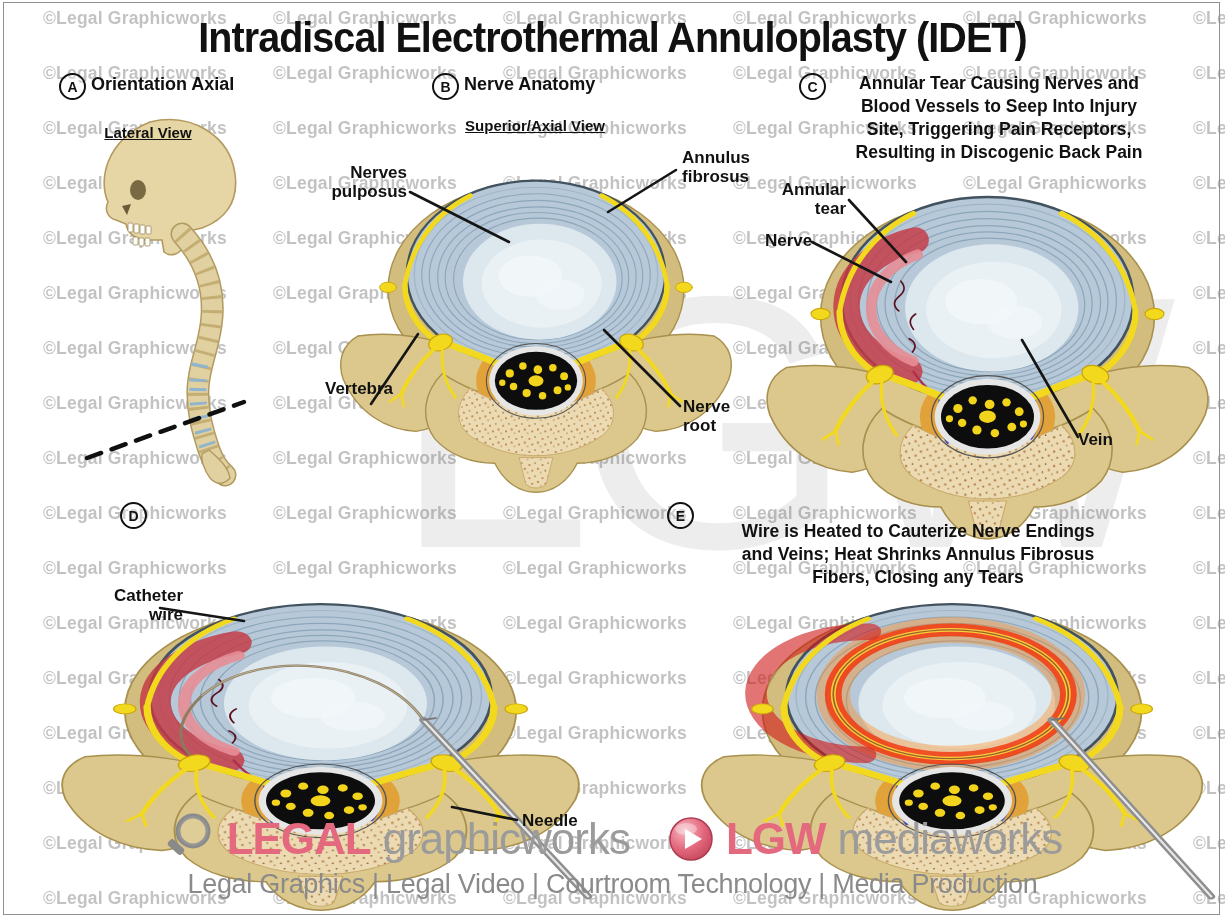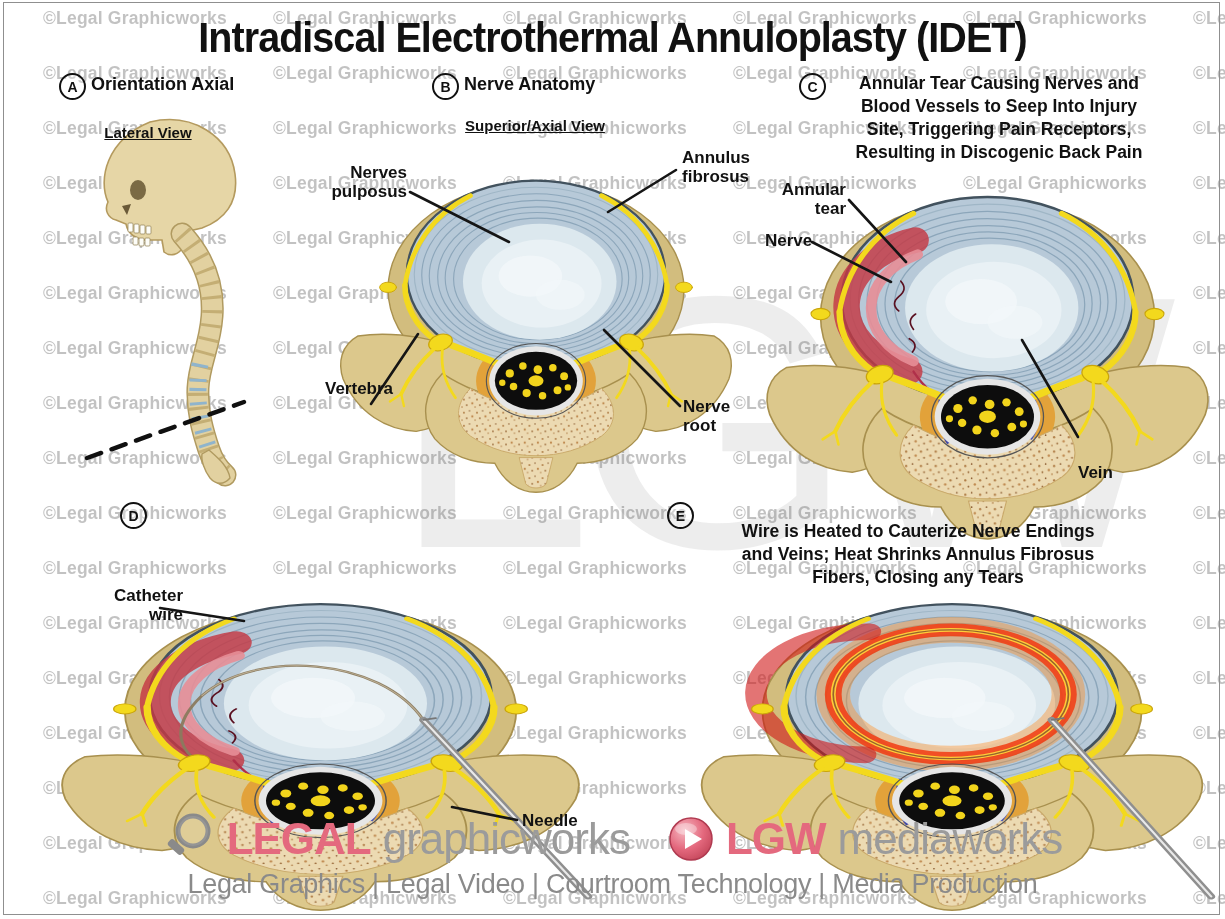--- a/index.html
+++ b/index.html
@@ -360,21 +360,21 @@
   <div class="lbl r" style="left:330px;top:163px;width:77px;">Nerves
 pulposus</div>
   <div class="lbl" style="left:682px;top:148px;">Annulus
 fibrosus</div>
   <div class="lbl" style="left:325px;top:379px;">Vertebra</div>
   <div class="lbl" style="left:683px;top:397px;">Nerve
 root</div>
   <div class="lbl r" style="left:778px;top:180px;width:68px;">Annular
 tear</div>
   <div class="lbl" style="left:765px;top:231px;">Nerve</div>
-  <div class="lbl" style="left:1078px;top:430px;margin-top:33px;">Vein</div>
+  <div class="lbl" style="left:1078px;top:430px;">Vein</div>
   <div class="lbl r" style="left:95px;top:586px;width:88px;">Catheter
 wire</div>
   <div class="lbl" style="left:522px;top:811px;">Needle</div>
 
   <div id="tagline">Legal Graphics | Legal Video | Courtroom Technology | Media Production</div>
   <div id="brandrow">
     <svg width="52" height="56" viewBox="0 0 52 56">
       <circle cx="30" cy="20" r="15" fill="none" stroke="#8a8a8a" stroke-width="5"></circle>
       <circle cx="30" cy="20" r="15" fill="rgba(255,255,255,.1)"></circle>
       <rect x="4" y="32" width="18" height="8" rx="3" fill="#8a8a8a" transform="rotate(42 13 36)"></rect>

